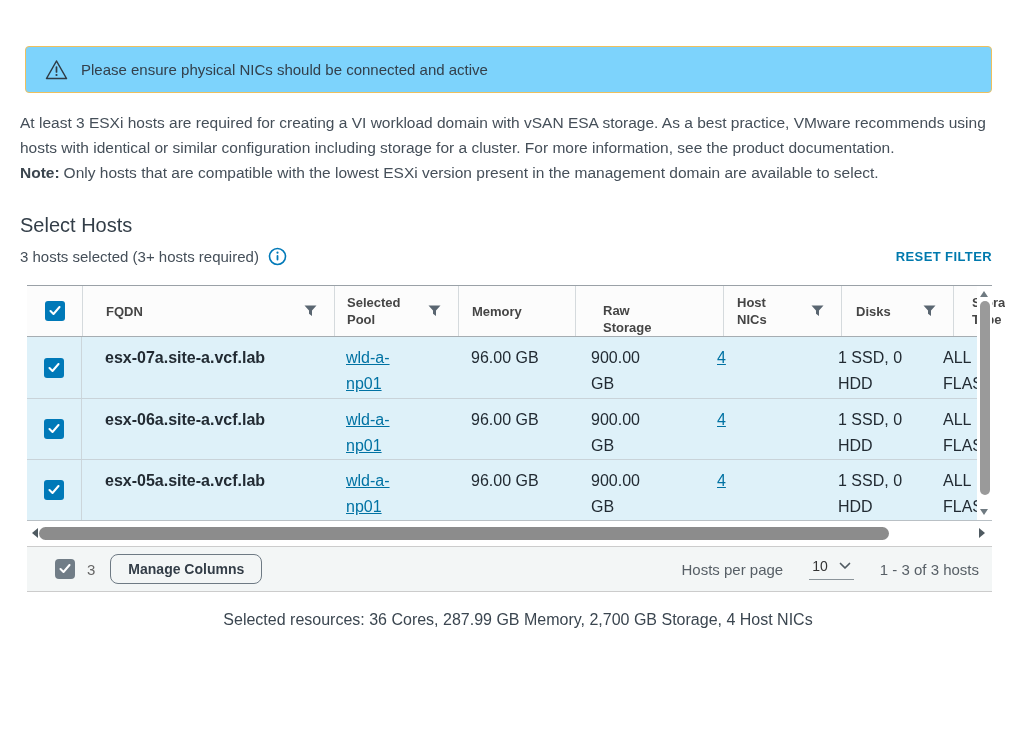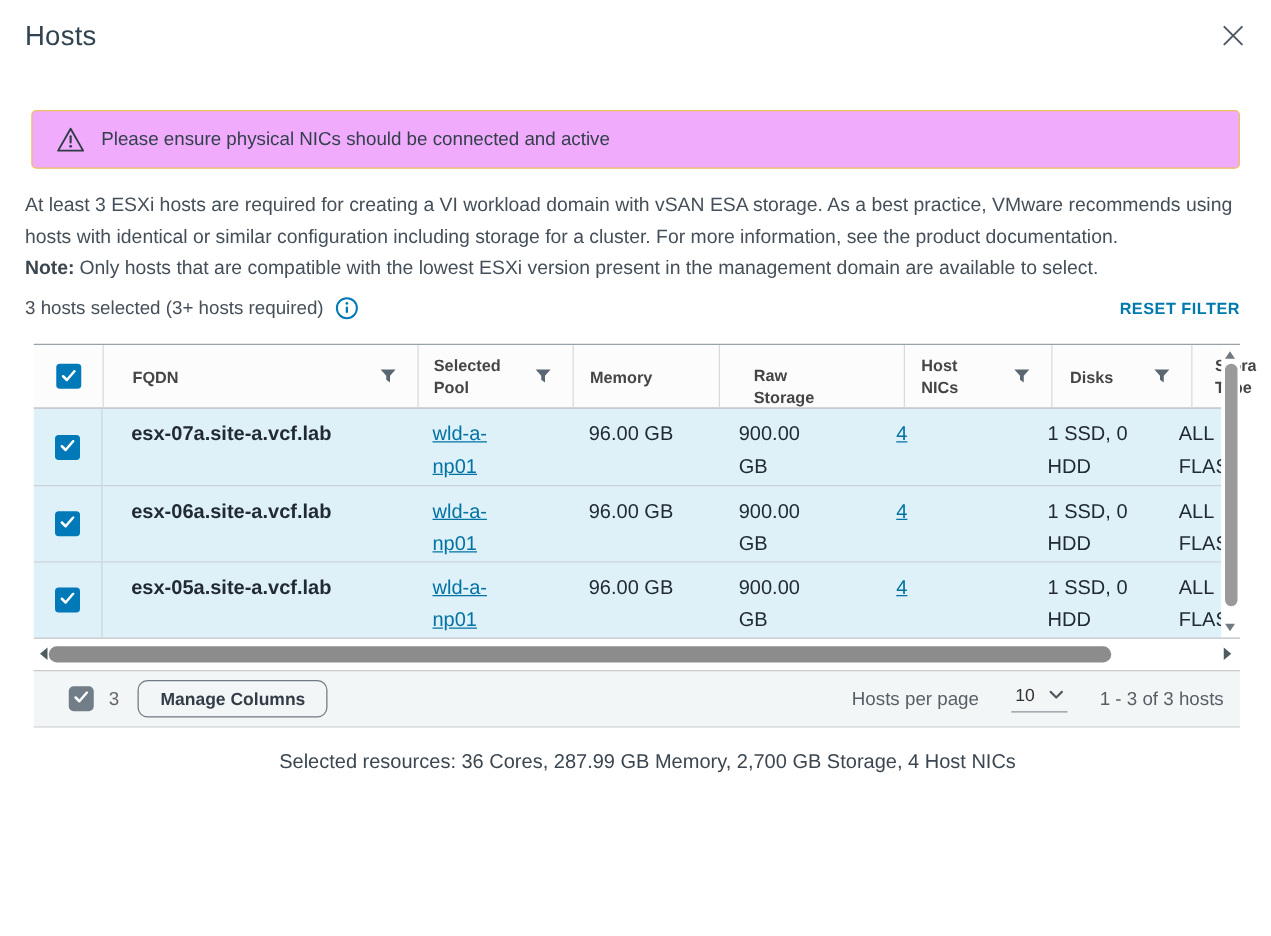--- a/index.html
+++ b/index.html
@@ -8,21 +8,21 @@
     width:1017px; height:749px; background:#fff; overflow:hidden;
     font-family:"Liberation Sans", sans-serif; color:#333;
   }
   
   .dlg-header { display:flex; justify-content:space-between; align-items:flex-start; padding:15px 20px 0 20px; }
   .dlg-title { font-size:22px; line-height:27px; font-weight:400; color:#314351; letter-spacing:.2px; }
   .close-btn { background:none; border:none; padding:5px 2px; cursor:pointer; line-height:0; }
   
   .alert {
     margin:46px 25px 0 25px; height:47px; display:flex; align-items:center; gap:13px;
-    background:#f0abfc; border:1px solid #eec05e; border-radius:4px; padding:0 19px;
+    background:#7dd3fc; border:1px solid #eec05e; border-radius:4px; padding:0 19px;
   }
   .alert-text { font-size:15px; color:#33404c; }
   
   .desc { margin:17px 20px 0 20px; font-size:15.5px; line-height:25px; color:#454f59; }
   .note-label { font-weight:700; color:#3b454e; margin-right:4px; }
   
   .section-heading { margin:28px 0 0 20px; font-size:20px; line-height:24px; font-weight:400; color:#333e48; }
   .sub-row { margin:9px 25px 0 20px; display:flex; align-items:center; height:21px; }
   .sub-left { display:flex; align-items:center; gap:9px; font-size:15px; color:#454f59; }
   .info-btn { background:none; border:none; padding:0; line-height:0; cursor:pointer; }
@@ -80,47 +80,38 @@
   .pp-select { display:flex; align-items:center; gap:11px; border-bottom:1px solid #8b949a;
                padding:0 3px 5px 3px; font-size:14px; color:#333; cursor:pointer; }
   
   .summary { margin:19px 0 0 19px; font-size:16px; color:#3b4650;text-align:center; }
 </style>
 </head>
 <body>
 
 <div>
 
-  <div class="dlg-header">
-    <div class="dlg-title">Hosts</div>
-    <button class="close-btn">
-      <span>
-        <svg width="17" height="17" viewBox="0 0 17 17">
-            <path d="M1.5 1.5 L15.5 15.5 M15.5 1.5 L1.5 15.5" stroke="#4d5a66" stroke-width="1.6" stroke-linecap="round"></path>
-          </svg>
-      </span>
-    </button>
-  </div>
 
   <div class="alert">
     <span style="line-height:0;">
       <svg width="23" height="21" viewBox="0 0 23 21">
           <path d="M11.5 2 L21.5 19.5 H1.5 Z" fill="none" stroke="#2f3b45" stroke-width="1.5" stroke-linejoin="round"></path>
           <line x1="11.5" y1="8" x2="11.5" y2="13" stroke="#2f3b45" stroke-width="1.7" stroke-linecap="round"></line>
           <circle cx="11.5" cy="16" r="1.1" fill="#2f3b45"></circle>
         </svg>
     </span>
     <span class="alert-text">Please ensure physical NICs should be connected and active</span>
   </div>
 
   <div class="desc">
     <span>At least 3 ESXi hosts are required for creating a VI workload domain with vSAN ESA storage. As a best practice, VMware recommends using hosts with identical or similar configuration including storage for a cluster. For more information, see the product documentation.</span><br>
     <span class="note-label">Note:</span><span>Only hosts that are compatible with the lowest ESXi version present in the management domain are available to select.</span>
   </div>
 
+  <div class="section-heading">Select Hosts</div>
 
   <div class="sub-row">
     <div class="sub-left">
       <span>3 hosts selected (3+ hosts required)</span>
       <button class="info-btn">
         <span>
           <svg width="19" height="19" viewBox="0 0 19 19">
               <circle cx="9.5" cy="9.5" r="8" fill="none" stroke="#0079b8" stroke-width="1.6"></circle>
               <circle cx="9.5" cy="5.7" r="1.1" fill="#0079b8"></circle>
               <rect x="8.6" y="8.1" width="1.8" height="5.3" rx="0.9" fill="#0079b8"></rect>

